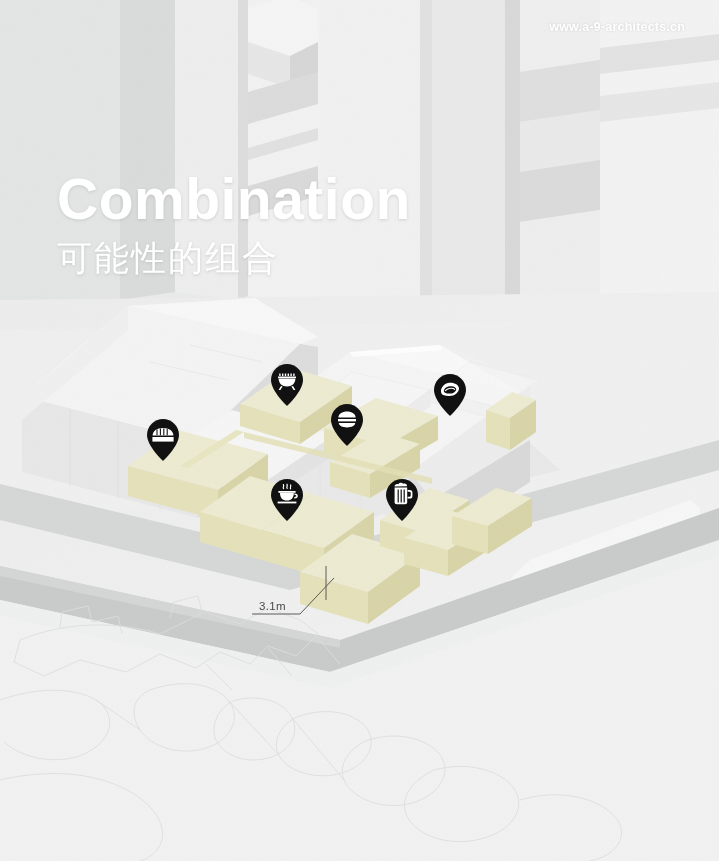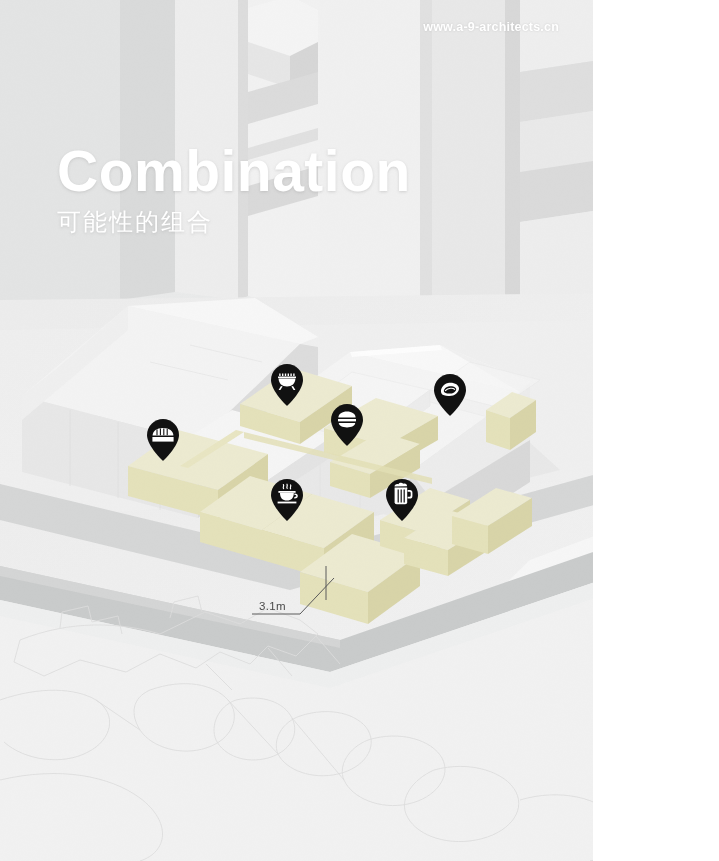--- a/index.html
+++ b/index.html
@@ -5,21 +5,21 @@
   * { margin:0; padding:0; box-sizing:border-box; }
   html,body { background:#ffffff; }
   body {
     width:719px; height:861px;
     font-family:"Liberation Sans", sans-serif;
     overflow:hidden;
     position:relative;
   }
   #stage {
     position:absolute; inset:0;
-    width:593px; height:861px;
+    width:719px; height:861px;
     background:#e9eaea;
     overflow:hidden;
     padding-left:9px;
   }
   #scene { position:absolute; inset:0; }
   #scene svg { display:block; width:719px; height:861px; }
 
   
   .copyright {
     position:absolute;
@@ -37,23 +37,24 @@
     position:absolute;
     left:57px; top:143px;
     color:#ffffff;
   }
   .title-main {
     font-size:57px;
     font-weight:bold;
     letter-spacing:0.5px;
     line-height:1.0;
     text-shadow:0 1px 3px rgba(150,150,150,0.35);
+    margin-top:28px;
   }
   .title-sub {
-    font-size:24px;
+    font-size:35px;
     font-weight:normal;
     letter-spacing:2px;
     line-height:1.35;
     margin-top:6px;
     text-shadow:0 1px 3px rgba(150,150,150,0.35);
   }
 
   
   .dim-label {
     position:absolute;

